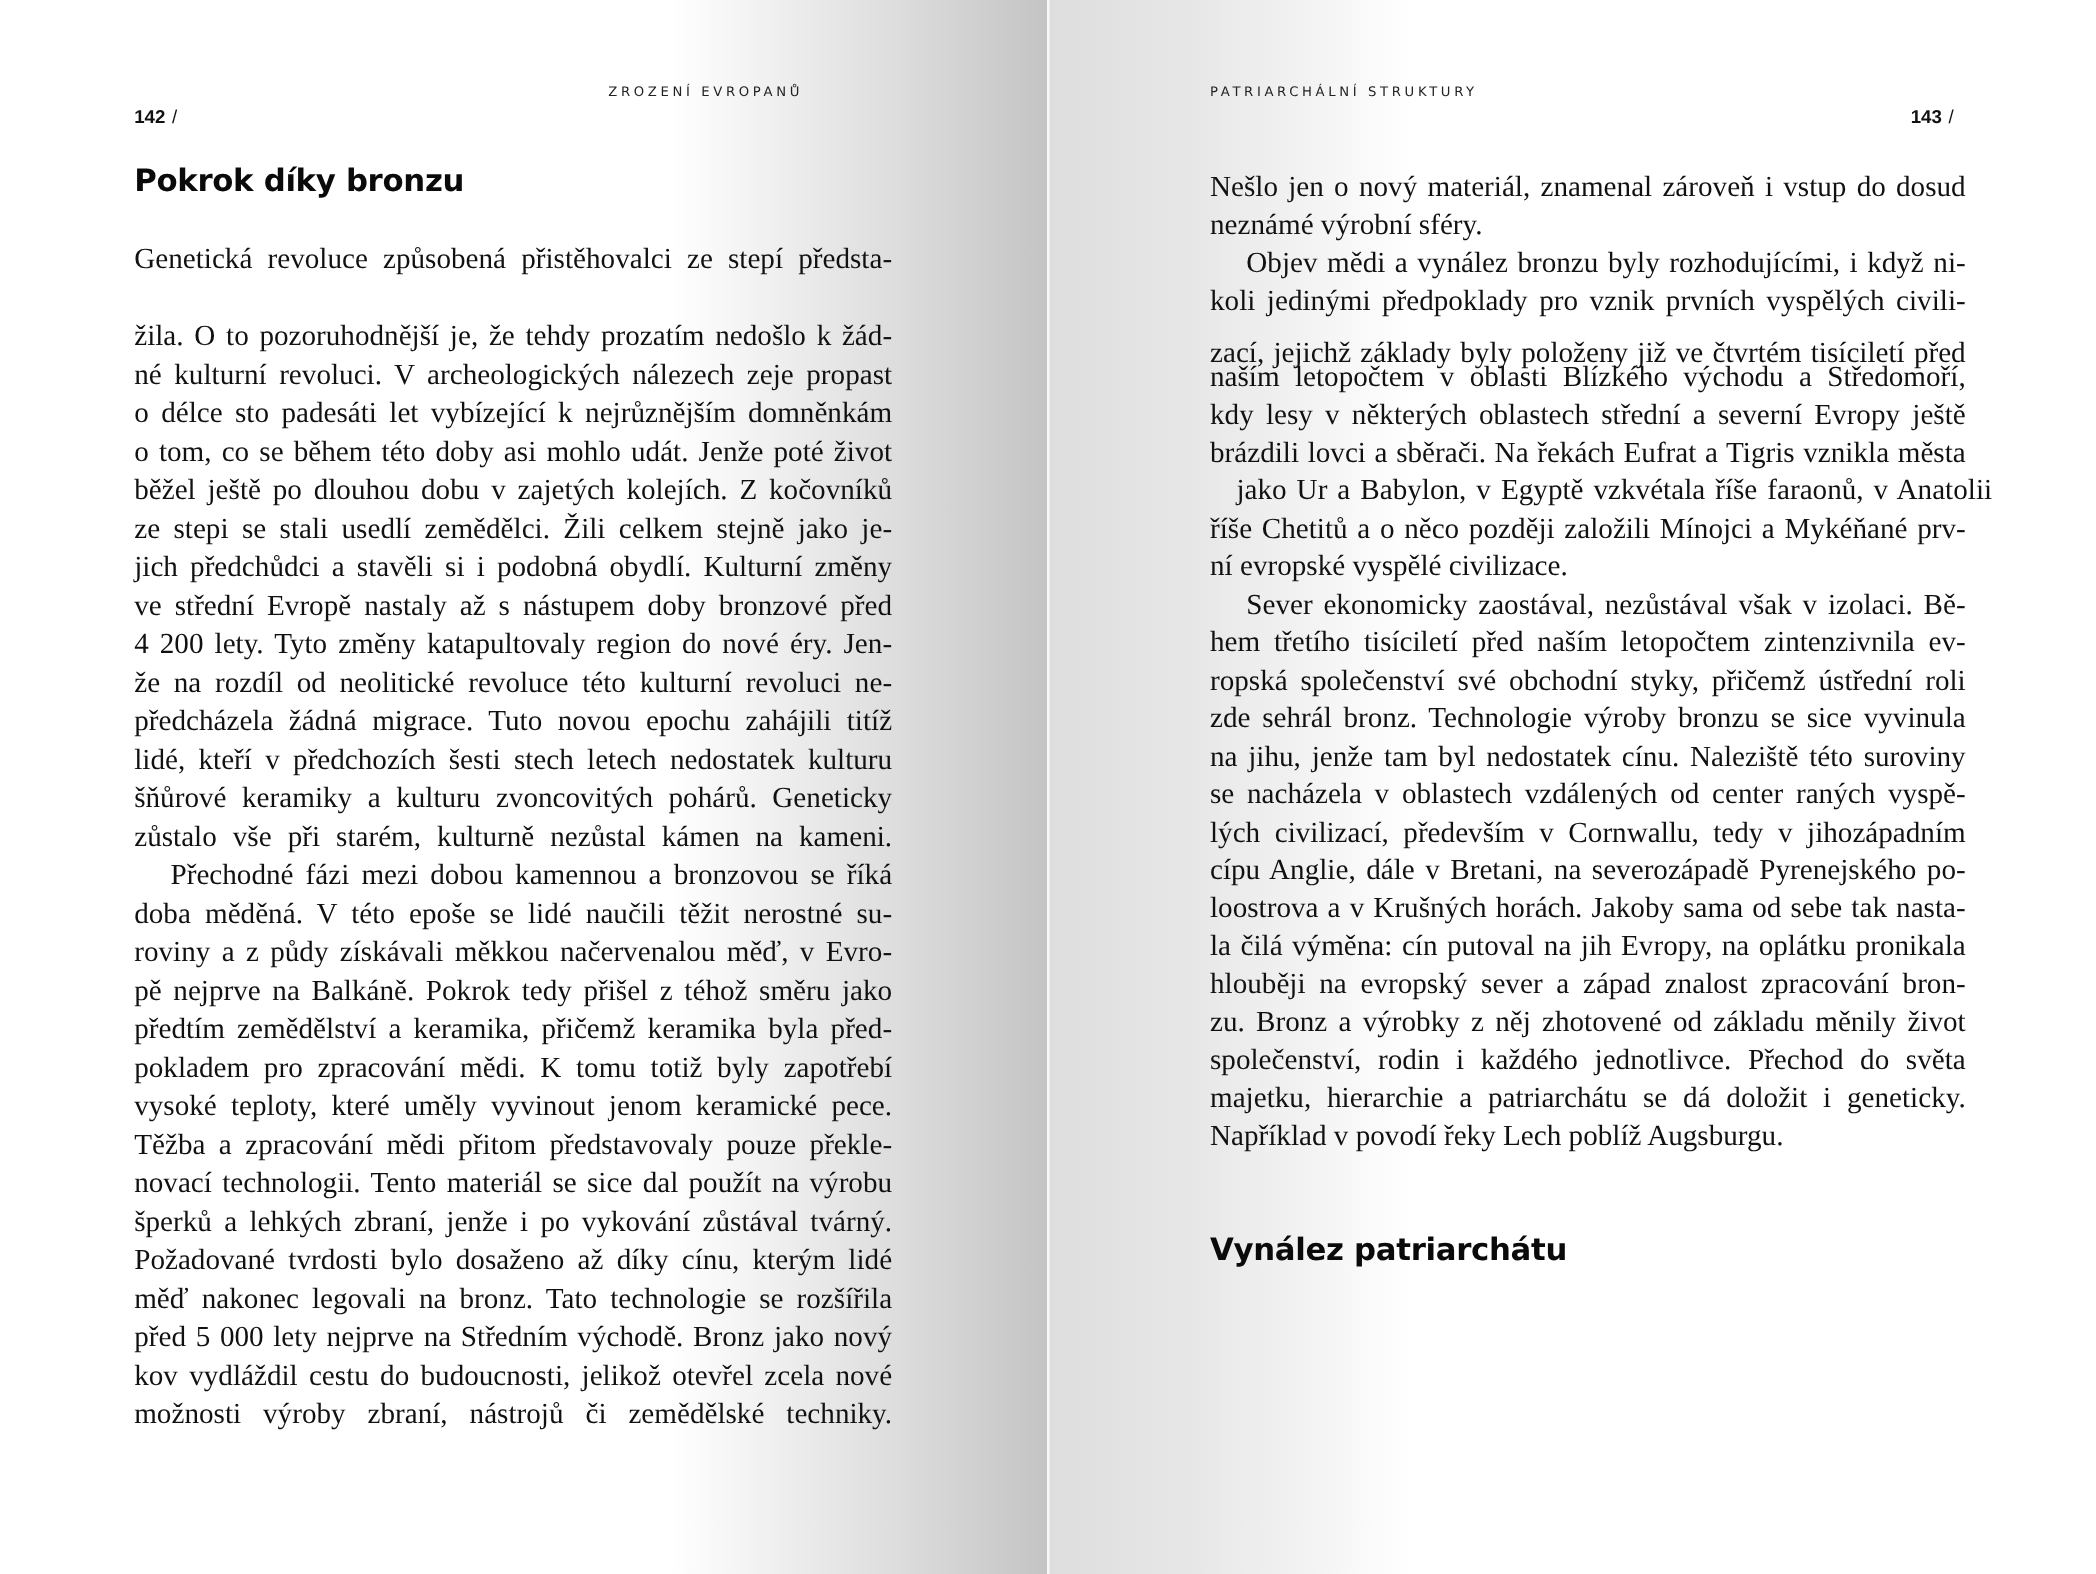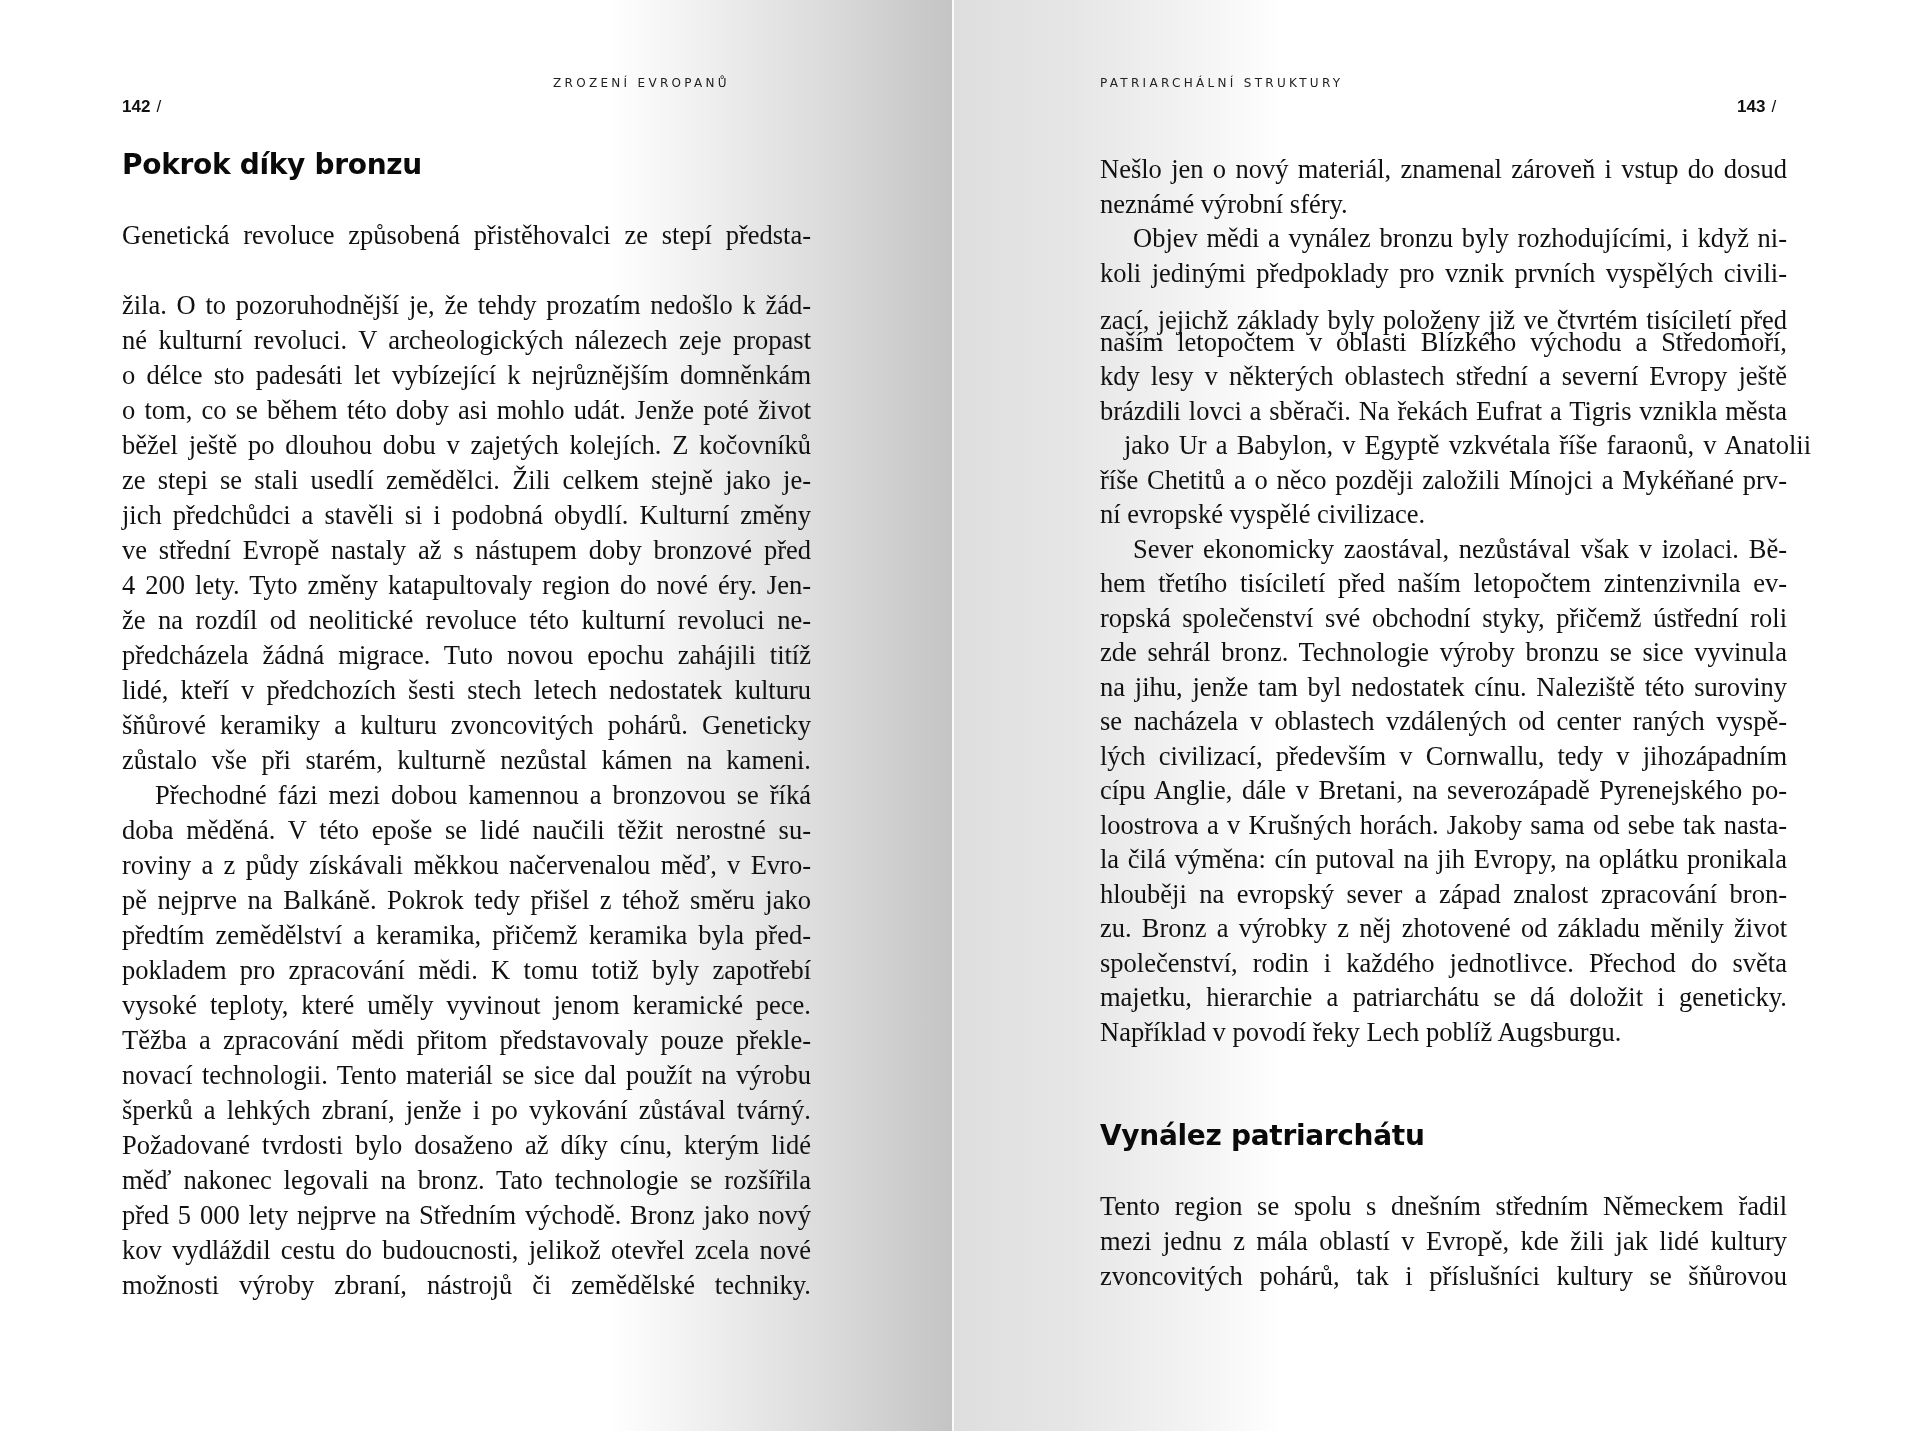--- a/index.html
+++ b/index.html
@@ -120,18 +120,13 @@
     <div class="line" style="top:690px;">la čilá výměna: cín putoval na jih Evropy, na oplátku pronikala</div>
     <div class="line" style="top:724.5px;">hlouběji na evropský sever a západ znalost zpracování bron-</div>
     <div class="line" style="top:759px;">zu. Bronz a výrobky z něj zhotovené od základu měnily život</div>
     <div class="line" style="top:793.5px;">společenství, rodin i každého jednotlivce. Přechod do světa</div>
     <div class="line" style="top:828px;">majetku, hierarchie a patriarchátu se dá doložit i geneticky.</div>
     <div class="line last" style="top:862.5px;">Například v povodí řeky Lech poblíž Augsburgu.</div>
   </div>
 
   <div class="heading" style="left:146px; top:1119px;">Vynález patriarchátu</div>
 
-  <div class="body-text" style="left:146px; top:1189px; width:687px; height:110px;">
-    <div class="line" style="top:0px;">Tento region se spolu s dnešním středním Německem řadil</div>
-    <div class="line" style="top:35px;">mezi jednu z mála oblastí v Evropě, kde žili jak lidé kultury</div>
-    <div class="line" style="top:70px;">zvoncovitých pohárů, tak i příslušníci kultury se šňůrovou</div>
-  </div>
 </div>
 
 </body></html>

